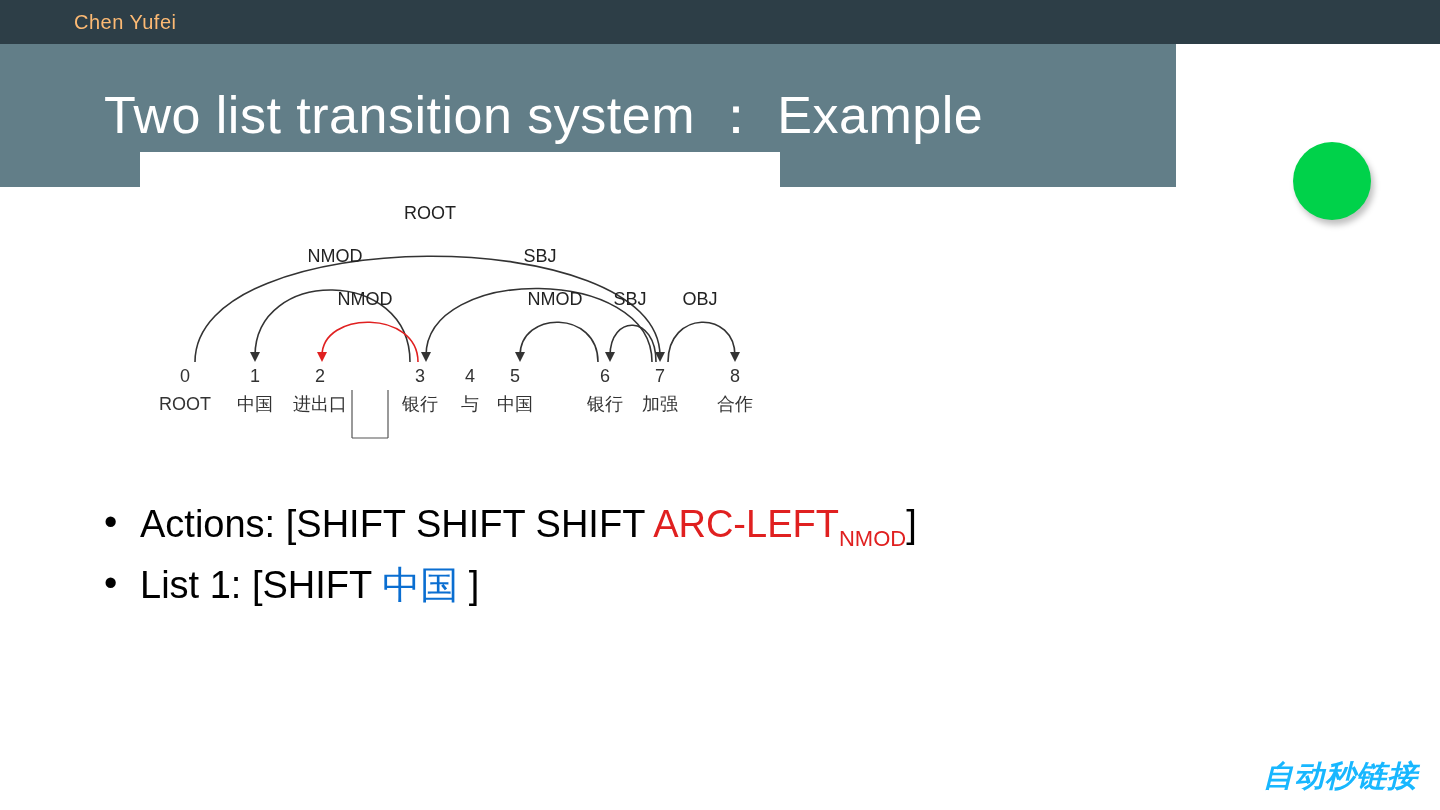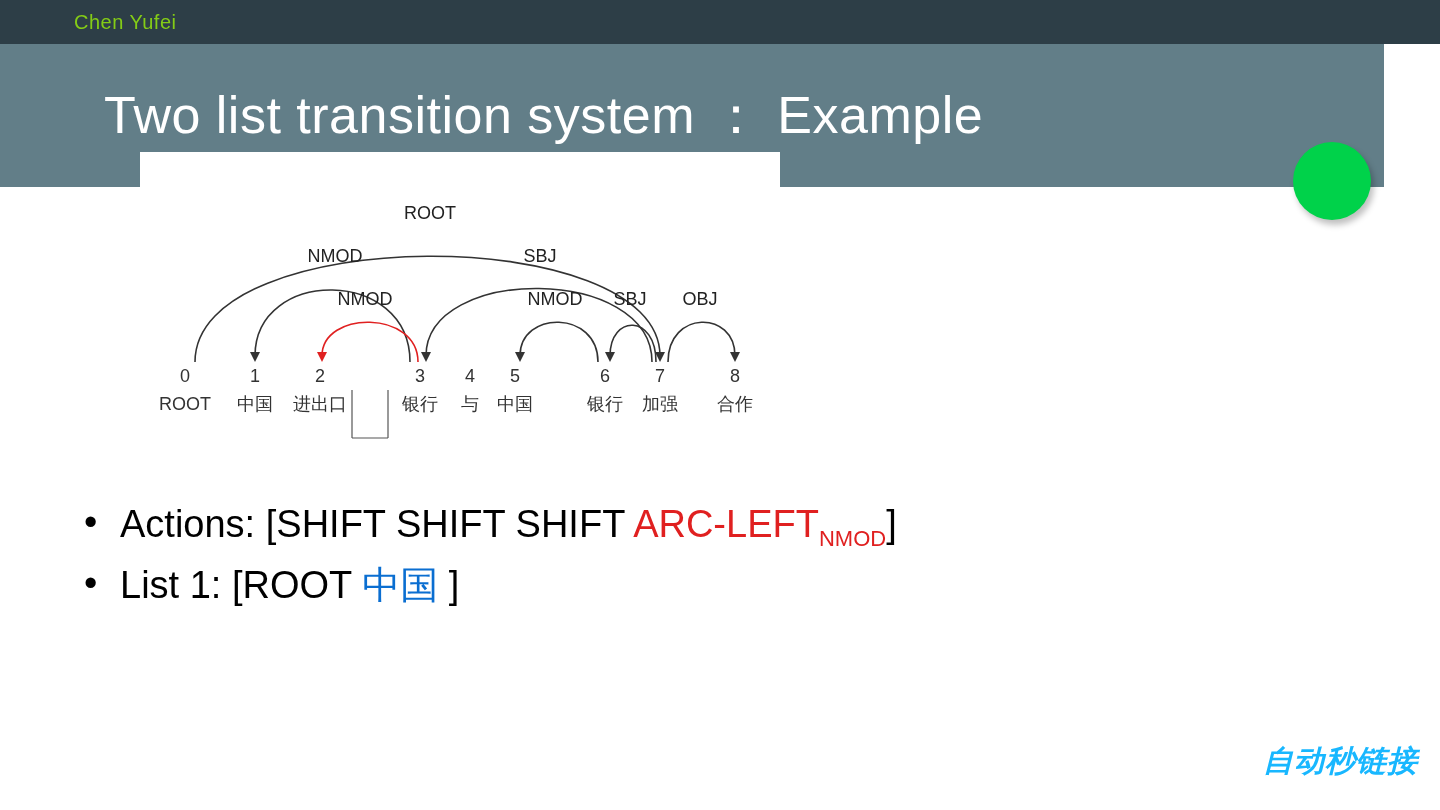--- a/index.html
+++ b/index.html
@@ -2,30 +2,30 @@
 <html><head>
 <meta charset="utf-8">
 <style>
   * { margin: 0; padding: 0; box-sizing: border-box; }
   html, body { width: 1440px; height: 810px; font-family: "Helvetica Neue", Arial, "PingFang SC", "Microsoft YaHei", sans-serif; background: #fff; overflow: hidden; }
 
   .topbar {
     width: 1440px;
     height: 44px;
     background: #2d3e47;
-    color: #84cc16;
+    color: #fdba74;
     display: flex;
     align-items: center;
     padding-left: 74px;
     font-size: 20px;
     letter-spacing: 0.5px;
   }
 
   .title-band {
-    width: 1384px;
+    width: 1176px;
     height: 143px;
     background: #627e88;
     color: #fff;
     padding-left: 104px;
     display: flex;
     align-items: center;
     font-size: 52px;
     font-weight: 400;
     letter-spacing: 0.5px;
   }
@@ -56,21 +56,21 @@
     top: 142px;
     width: 78px;
     height: 78px;
     border-radius: 50%;
     background: #00d24a;
     box-shadow: 3px 5px 6px rgba(0,0,0,0.25);
   }
 
   .content {
     position: absolute;
-    left: 84px;
+    left: 104px;
     top: 495px;
     width: 1200px;
   }
   .content ul { list-style: none; }
   .content li {
     position: relative;
     padding-left: 36px;
     font-size: 38px;
     line-height: 1.55;
     color: #000;
@@ -83,21 +83,21 @@
     font-size: 38px;
     color: #000;
   }
   .red { color: #e02020; }
   .blue { color: #0a6ed1; }
   sub.small { font-size: 22px; vertical-align: sub; }
 
   .watermark {
     position: absolute;
     right: 22px;
-    bottom: 28px;
+    bottom: 13px;
     font-size: 30px;
     font-weight: 700;
     font-style: italic;
     color: #18b7ff;
     letter-spacing: 1px;
   }
 </style>
 </head>
 <body>
 
@@ -167,18 +167,18 @@
 </div>
 
 <div class="green-dot"></div>
 
 <div class="content">
   <ul>
     <li>
       <span>Actions: [</span><span>SHIFT SHIFT SHIFT </span><span class="red"><span>ARC-LEFT</span><sub class="small">NMOD</sub></span><span>]</span>
     </li>
     <li>
-      <span>List 1: [ROOT  </span><span class="blue">中国</span><span> ]</span>
+      <span>List 1: [SHIFT  </span><span class="blue">中国</span><span> ]</span>
     </li>
   </ul>
 </div>
 
 <div class="watermark">自动秒链接</div>
 
 </body></html>

